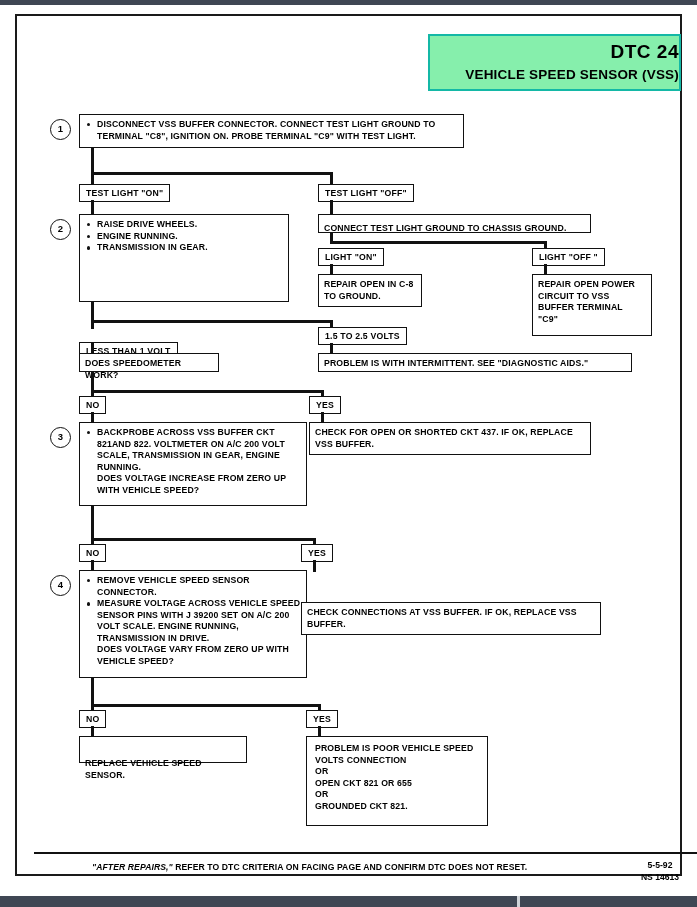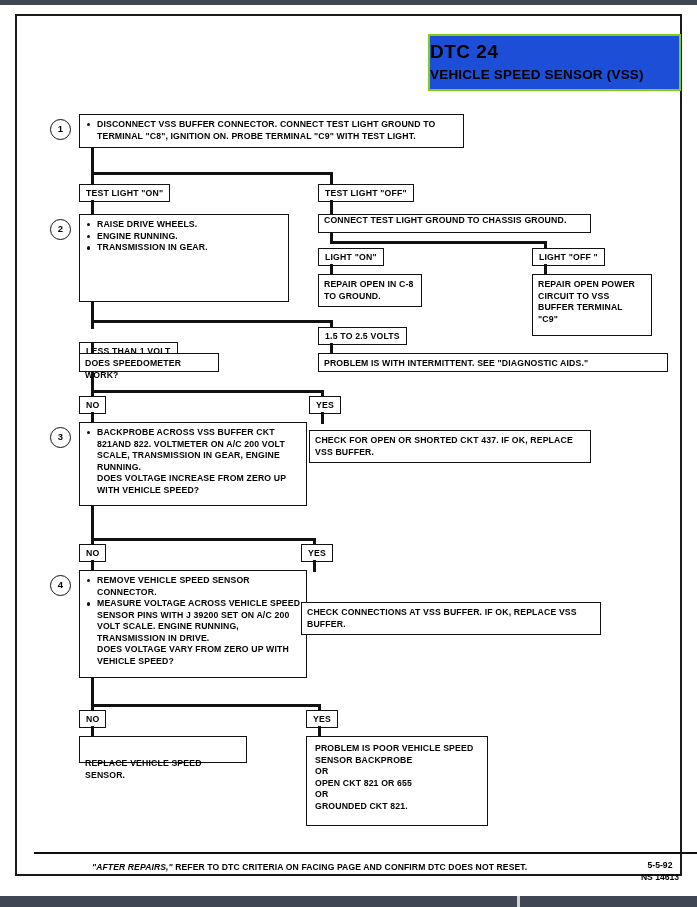--- a/index.html
+++ b/index.html
@@ -11,22 +11,22 @@
   .botstrip{position:absolute;left:0;top:896px;width:697px;height:11px;background:#3f4754;}
   .botdiv{position:absolute;left:517px;top:896px;width:3px;height:11px;background:#cfd3d8;}
 
   .page{
     position:absolute;left:15px;top:14px;width:667px;height:862px;
     border:2px solid #1a1a1a;background:#fff;box-sizing:border-box;
   }
 
   .title{
     position:absolute;left:411px;top:18px;width:253px;height:57px;
-    border:2px solid #84cc16;background:#1d4ed8;box-sizing:border-box;
-    text-align:left;
+    border:2px solid #14b8a6;background:#86efac;box-sizing:border-box;
+    text-align:right;
   }
   .title .t1{font-size:19px;font-weight:bold;letter-spacing:.5px;margin-top:5px;}
   .title .t2{font-size:13.5px;font-weight:bold;letter-spacing:.2px;margin-top:4px;}
 
   .box{
     position:absolute;border:1.6px solid #111;background:#fff;
     box-sizing:border-box;font-size:8.7px;font-weight:bold;
     letter-spacing:.15px;line-height:1.33;padding:4px 5px;
   }
   .lbl{
@@ -101,21 +101,21 @@
 
   <div class="circ" style="left:33px;top:203px;">2</div>
   <div class="box" style="left:62px;top:198px;width:210px;height:88px;">
     <ul class="bullets">
       <li>RAISE DRIVE WHEELS.</li>
       <li>ENGINE RUNNING.</li>
       <li>TRANSMISSION IN GEAR.</li>
     </ul>
   </div>
 
-  <div class="box" style="left:301px;top:198px;width:273px;height:19px;padding-top:0;">CONNECT TEST LIGHT GROUND TO CHASSIS GROUND.</div>
+  <div class="box" style="left:301px;top:198px;width:273px;height:19px;padding-top:8px;">CONNECT TEST LIGHT GROUND TO CHASSIS GROUND.</div>
 
   <div class="ln vl" style="left:313px;top:217px;height:10px;"></div>
   <div class="ln hl" style="left:313px;top:225px;width:216px;"></div>
   <div class="ln vl" style="left:527px;top:225px;height:9px;"></div>
 
   <div class="lbl" style="left:301px;top:232px;">LIGHT "ON"</div>
   <div class="lbl" style="left:515px;top:232px;">LIGHT "OFF "</div>
 
   <div class="ln vl" style="left:313px;top:248px;height:13px;"></div>
   <div class="ln vl" style="left:527px;top:248px;height:13px;"></div>
@@ -137,42 +137,42 @@
   <div class="ln vl" style="left:313px;top:304px;height:9px;"></div>
   <div class="ln vl" style="left:74px;top:304px;height:9px;"></div>
 
   <div class="lbl" style="left:62px;top:326px;text-align:right;">LESS THAN 1 VOLT</div>
   <div class="lbl" style="left:301px;top:311px;">1.5 TO 2.5 VOLTS</div>
 
   <div class="ln vl" style="left:74px;top:327px;height:12px;"></div>
   <div class="ln vl" style="left:313px;top:327px;height:12px;"></div>
 
   <div class="box" style="left:62px;top:337px;width:140px;height:19px;padding-top:4px;">DOES SPEEDOMETER WORK?</div>
-  <div class="box" style="left:301px;top:337px;width:350px;height:19px;padding-top:4px;">PROBLEM IS WITH INTERMITTENT. SEE "DIAGNOSTIC AIDS."</div>
+  <div class="box" style="left:301px;top:337px;width:314px;height:19px;padding-top:4px;">PROBLEM IS WITH INTERMITTENT. SEE "DIAGNOSTIC AIDS."</div>
 
   <div class="ln vl" style="left:74px;top:356px;height:22px;"></div>
   <div class="ln hl" style="left:74px;top:374px;width:233px;"></div>
   <div class="ln vl" style="left:74px;top:374px;height:8px;"></div>
   <div class="ln vl" style="left:304px;top:374px;height:8px;"></div>
 
   <div class="lbl" style="left:62px;top:380px;">NO</div>
   <div class="lbl" style="left:292px;top:380px;">YES</div>
 
   <div class="ln vl" style="left:74px;top:396px;height:12px;"></div>
   <div class="ln vl" style="left:304px;top:396px;height:12px;"></div>
 
   <div class="circ" style="left:33px;top:411px;">3</div>
   <div class="box" style="left:62px;top:406px;width:228px;height:84px;">
     <ul class="bullets">
       <li>BACKPROBE ACROSS VSS BUFFER CKT 821AND 822. VOLTMETER ON A/C 200 VOLT SCALE, TRANSMISSION IN GEAR, ENGINE RUNNING.</li>
       <li class="plain">DOES VOLTAGE INCREASE FROM ZERO UP WITH VEHICLE SPEED?</li>
     </ul>
   </div>
 
-  <div class="box" style="left:292px;top:406px;width:282px;height:33px;margin-top:8px;">
+  <div class="box" style="left:292px;top:406px;width:282px;height:33px;">
     <div>CHECK FOR OPEN OR SHORTED CKT 437. IF OK, REPLACE</div>
     <div>VSS BUFFER.</div>
   </div>
 
   <div class="ln vl" style="left:74px;top:490px;height:36px;"></div>
   <div class="ln hl" style="left:74px;top:522px;width:225px;"></div>
   <div class="ln vl" style="left:74px;top:522px;height:8px;"></div>
   <div class="ln vl" style="left:296px;top:522px;height:8px;"></div>
 
   <div class="lbl" style="left:62px;top:528px;">NO</div>
@@ -203,21 +203,21 @@
   <div class="lbl" style="left:62px;top:694px;">NO</div>
   <div class="lbl" style="left:289px;top:694px;">YES</div>
 
   <div class="ln vl" style="left:74px;top:710px;height:12px;"></div>
   <div class="ln vl" style="left:301px;top:710px;height:12px;"></div>
 
   <div class="box" style="left:62px;top:720px;width:168px;height:20px;padding-top:21px;">REPLACE VEHICLE SPEED SENSOR.</div>
 
   <div class="box" style="left:289px;top:720px;width:182px;height:90px;padding-top:6px;padding-left:8px;">
     <div>PROBLEM IS POOR VEHICLE SPEED</div>
-    <div>SENSOR BACKPROBE</div>
+    <div>VOLTS CONNECTION</div>
     <div>OR</div>
     <div>OPEN CKT 821 OR 655</div>
     <div>OR</div>
     <div>GROUNDED CKT 821.</div>
   </div>
 
   <div class="ftline"></div>
 
   <div class="footer">
     <i>"AFTER REPAIRS,"</i><span> REFER TO DTC CRITERIA ON FACING PAGE AND CONFIRM DTC DOES NOT RESET.</span>

